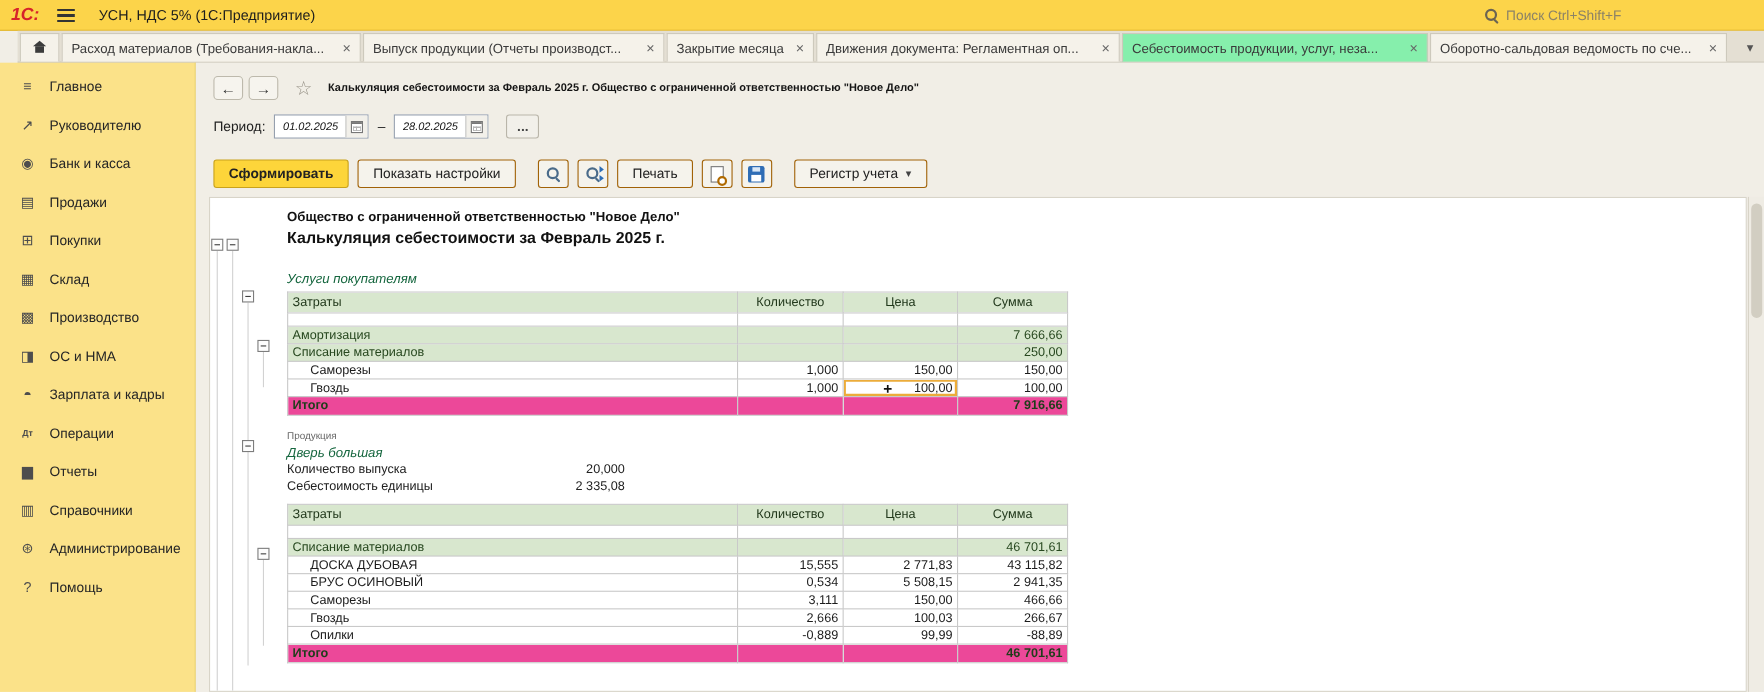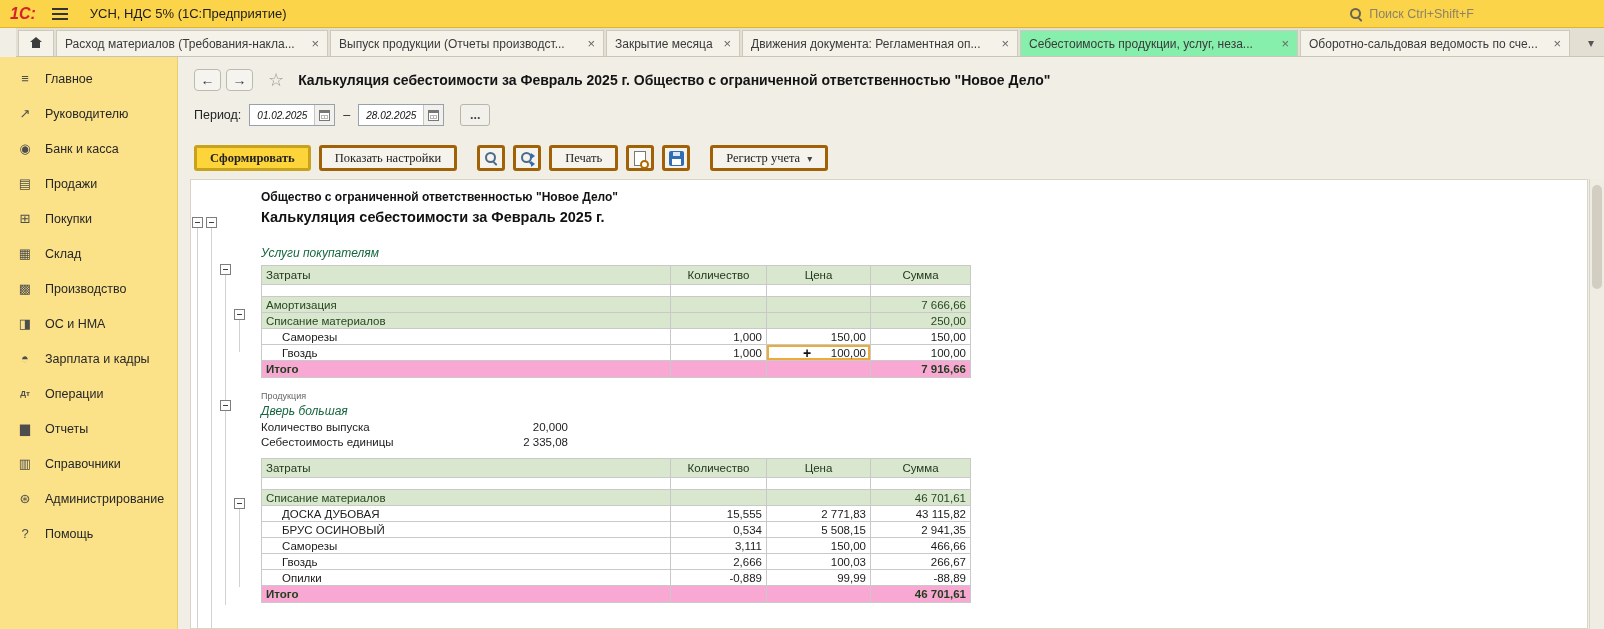--- a/index.html
+++ b/index.html
@@ -36,33 +36,33 @@
   .sitem { height:35px; display:flex; align-items:center; padding-left:16px; gap:11px; font-size:12.5px; color:#262626; cursor:pointer; }
   .sicon { width:18px; text-align:center; font-size:13px; color:#4d4d4d; flex:0 0 18px; }
   .sicon.tiny { font-size:8px; font-weight:bold; }
 
   
   .main { position:absolute; top:57px; left:178px; right:0; bottom:0; background:#f1eee6; }
 
   .navrow { position:absolute; top:8px; left:16px; display:flex; align-items:center; height:30px; }
   .navbtn { width:27px; height:22px; background:#f6f4ee; border:1px solid #bdb9ac; border-radius:4px; display:flex; align-items:center; justify-content:center; font-size:14px; color:#333; cursor:pointer; margin-right:5px; }
   .star { margin-left:10px; font-size:18px; color:#9a958a; cursor:pointer; }
-  .rtitle { margin-left:14px; font-size:14px; font-weight:bold; color:#141414; white-space:nowrap; }
+  .rtitle { margin-left:14px; font-size:10px; font-weight:bold; color:#141414; white-space:nowrap; }
 
   .periodrow { position:absolute; top:47px; left:16px; display:flex; align-items:center; gap:8px; font-size:12.5px; }
   .dinput { display:flex; align-items:center; background:#fff; border:1px solid #96a0ae; height:22px; }
   .dinput .val { padding:0 7px; width:64px; font-size:10px; color:#111;font-style:italic; }
   .calbtn { width:20px; align-self:stretch; border-left:1px solid #c6c6c6; background:#f2f0ea; display:flex; align-items:center; justify-content:center; cursor:pointer; }
   .cal { width:11px; height:11px; border:1px solid #777; background:linear-gradient(#777 0 2px, #fff 2px); position:relative; }
   .cal::after { content:""; position:absolute; left:1px; right:1px; top:4px; bottom:1px;
       background:repeating-linear-gradient(90deg,#b5b5b5 0 1px, rgba(0,0,0,0) 1px 3px), repeating-linear-gradient(#b5b5b5 0 1px, rgba(0,0,0,0) 1px 3px); }
   .morebtn { width:30px; height:22px; background:#f2f0ea; border:1px solid #b9b5a9; border-radius:3px; display:flex; align-items:center; justify-content:center; font-weight:bold; color:#444; cursor:pointer; margin-left:8px; }
 
   .toolrow { position:absolute; top:88px; left:16px; display:flex; align-items:center; gap:8px; }
-  .btn { height:26px; display:flex; align-items:center; justify-content:center; padding:0 13px; background:#f5f3ec; border:3px solid #a16207; border-radius:3px; font-size:12.5px; color:#222; cursor:pointer;font-family:Liberation Serif, serif; }
+  .btn { height:26px; display:flex; align-items:center; justify-content:center; padding:0 13px; background:#f5f3ec; border:1px solid #a16207; border-radius:3px; font-size:12.5px; color:#222; cursor:pointer; }
   .btn.primary { background:#fdd53a; border-color:#c9a21c; font-weight:bold; }
   .iconbtn { width:28px; height:26px; padding:0; position:relative; }
   .ml12{margin-left:12px} .ml16{}
   .tri { position:absolute; width:0; height:0; border-top:3px solid rgba(0,0,0,0); border-bottom:3px solid rgba(0,0,0,0); border-left:4px solid #2e6db5; }
   .tri.t1{ right:3px; top:5px; } .tri.t2{ right:3px; top:13px; }
   .pagemag { width:12px; height:15px; background:#fff; border:1px solid #777; position:relative; }
   .pagemag::after { content:""; position:absolute; right:-4px; bottom:-4px; width:5px; height:5px; border:2px solid #b06a00; border-radius:50%; background:#fff; }
   .floppy { width:15px; height:15px; background:#2f6db5; border-radius:2px; position:relative; }
   .floppy::before { content:""; position:absolute; top:1px; left:4px; right:4px; height:4px; background:#d9e7f6; }
   .floppy::after  { content:""; position:absolute; bottom:1px; left:3px; right:3px; height:6px; background:#fff; }
@@ -87,21 +87,21 @@
   .ival { display:inline-block; width:127px; text-align:right; }
 
   table.rpt { border-collapse:collapse; table-layout:fixed; width:709px; margin-top:5px; }
   table.rpt.second { margin-top:10px; }
   .rpt col.c1{width:409px} .rpt col.c2{width:96px} .rpt col.c3{width:104px} .rpt col.c4{width:100px}
   .rpt td { border:1px solid #c9c9c9; font-size:11.5px; height:16px; padding:0 4px; color:#1c1c1c; overflow:hidden; white-space:nowrap; }
   .rpt tr.hdr td { background:#d8e7ce; height:19px; text-align:center; color:#22391c; }
   .rpt tr.hdr td.left { text-align:left; }
   .rpt tr.emp td { height:12px; }
   .rpt tr.grp td { background:#d8e7ce; color:#27481f; }
-  .rpt tr.tot td { background:#f9a8d4; color:#1f3d1a; font-weight:bold; height:17px; }
+  .rpt tr.tot td { background:#ec4899; color:#1f3d1a; font-weight:bold; height:17px; }
   .rpt td.num { text-align:right; }
   .rpt td.ind { padding-left:20px; }
   .rpt td.sel { position:relative; box-shadow:inset 0 0 0 2px #ecac3a; }
   .cursorglyph { position:absolute; left:36px; top:0; font-size:14px; font-weight:bold; color:#111;
       text-shadow:-1px 0 0 #fff, 1px 0 0 #fff, 0 -1px 0 #fff, 0 1px 0 #fff; pointer-events:none; }
 
   
   .vscroll { position:absolute; top:122px; right:0; width:15px; bottom:0; background:#efece4; border-left:1px solid #d8d4c8; }
   .vthumb { position:absolute; top:6px; left:2px; right:2px; height:104px; background:#d2cec2; border-radius:6px; cursor:pointer; }
 </style>

